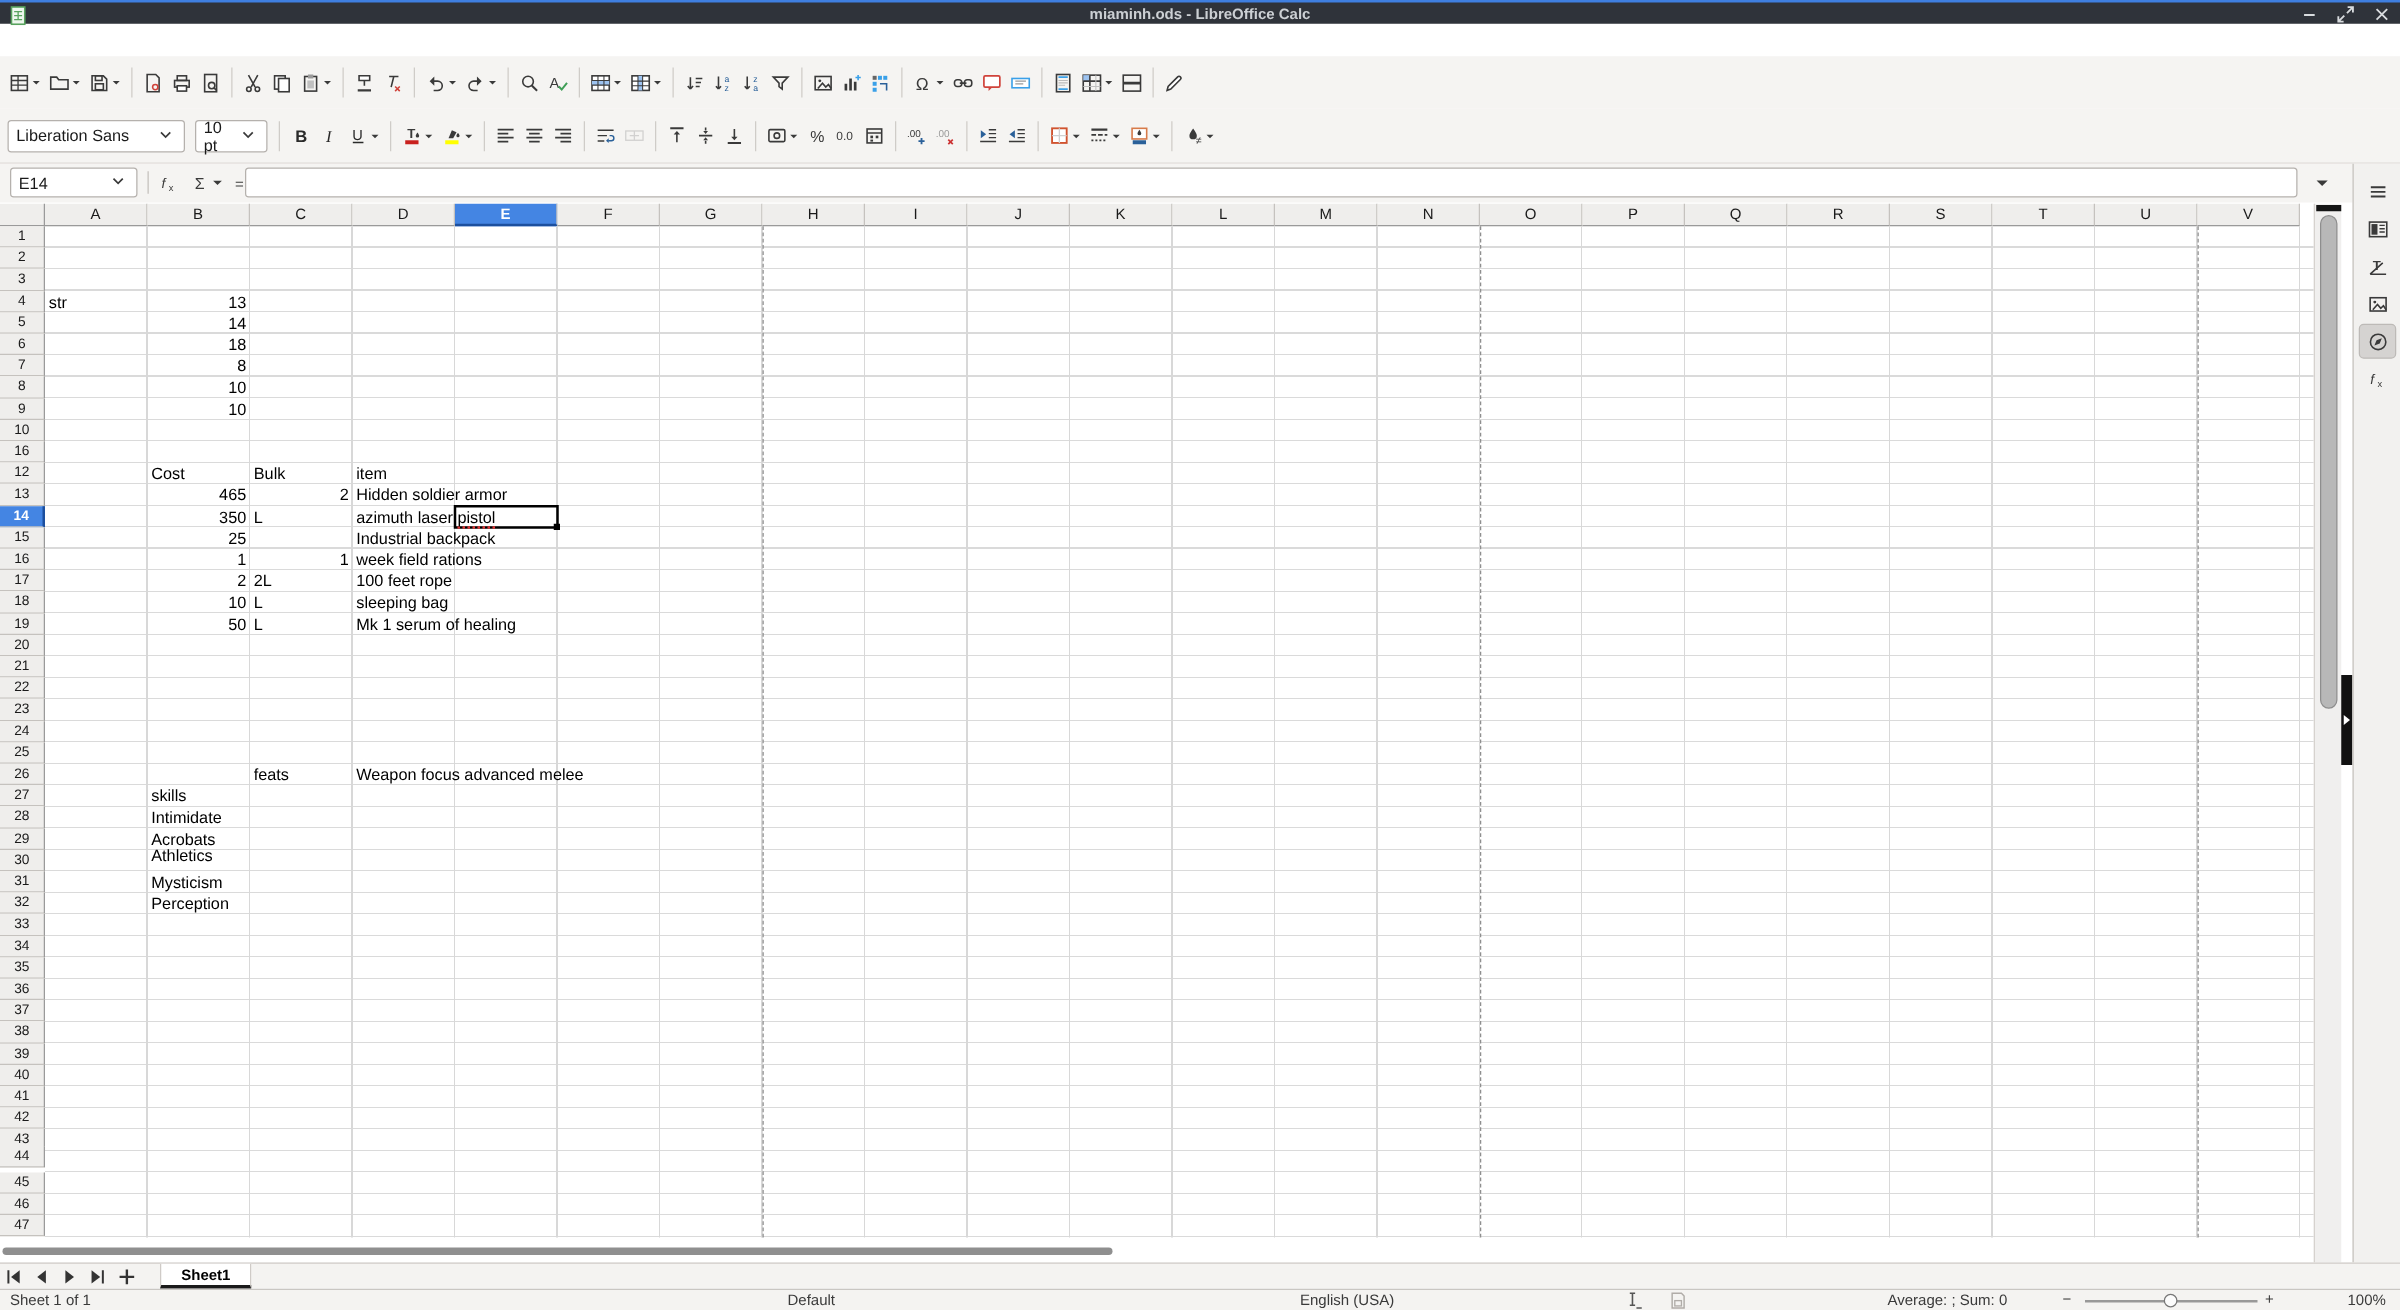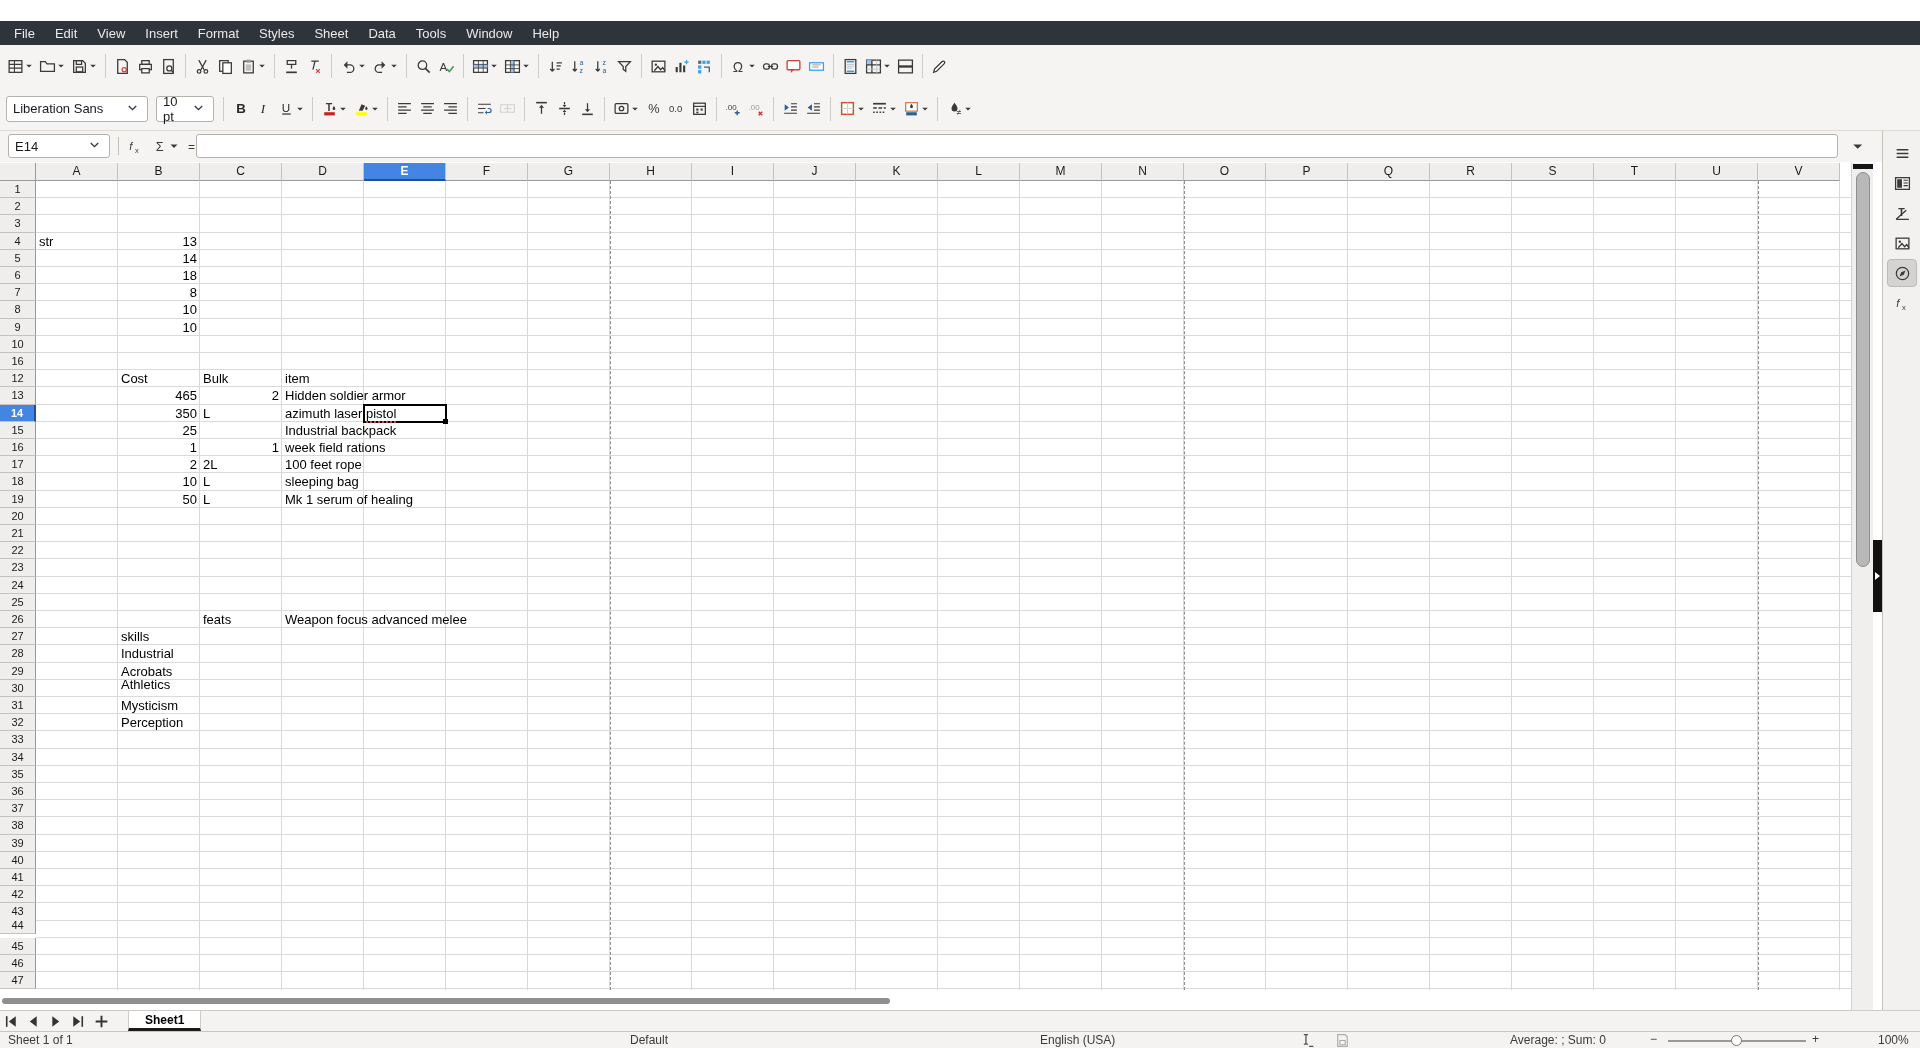--- a/index.html
+++ b/index.html
@@ -95,34 +95,45 @@
     border-top:1px solid #c9c6c2; font-size:12px; color:#3a3a3a; }
   .sb-item { position:absolute; top:1px; }
   #zoom-track { position:absolute; left:1668px; top:8px; width:138px; height:2px; background:#999; }
   #zoom-thumb { position:absolute; left:1731px; top:3px; width:11px; height:11px; background:#fcfcfc; border:1px solid #777; border-radius:50%; }
 </style>
 </head>
 <body>
 
 <div id="app">
 
-
-  <div id="menubar">
-      <span class="menu-item">File</span>
-      <span class="menu-item">Edit</span>
-      <span class="menu-item">View</span>
-      <span class="menu-item">Insert</span>
-      <span class="menu-item">Format</span>
-      <span class="menu-item">Styles</span>
-      <span class="menu-item">Sheet</span>
-      <span class="menu-item">Data</span>
-      <span class="menu-item">Tools</span>
-      <span class="menu-item">Window</span>
-      <span class="menu-item">Help</span>
-    </div>
+  <div id="titlebar">
+    <span class="app-icon"><svg width="17" height="17" viewBox="0 0 16 16">
+          <rect x="3" y="1.5" width="10" height="13" fill="#eef7ee" stroke="#58a35e" stroke-width="1.2"></rect>
+          <path d="M5 5h6M5 8h6M5 11h6M8 5v6" stroke="#58a35e" stroke-width="1"></path>
+        </svg></span>
+    <span class="title">miaminh.ods - LibreOffice Calc</span>
+    <span id="win-controls">
+        <span class="wbtn">
+          <svg width="17" height="17" viewBox="0 0 16 16">
+            <path d="M4 8.5h8" stroke="#d8dbde" stroke-width="1.5"></path>
+          </svg>
+        </span>
+        <span class="wbtn">
+          <svg width="17" height="17" viewBox="0 0 16 16">
+            <path d="M9.5 2.5h4v4M13.5 2.5L9 7M6.5 13.5h-4v-4M2.5 13.5L7 9" stroke="#d8dbde" fill="none" stroke-width="1.4"></path>
+          </svg>
+        </span>
+        <span class="wbtn">
+          <svg width="17" height="17" viewBox="0 0 16 16">
+            <path d="M4 4l8 8M12 4l-8 8" stroke="#d8dbde" stroke-width="1.4"></path>
+          </svg>
+        </span>
+      </span>
+  </div>
+
 
   <div id="toolbar-standard">
       <span class="tbtn">
         <svg width="17" height="17" viewBox="0 0 16 16">
           <rect x="2" y="2.5" width="12" height="11" stroke="#3a3a3a" fill="none" stroke-width="1.2"></rect>
           <path d="M2 6h12M2 9.5h12M7 2.5v11" stroke="#3a3a3a" stroke-width="1"></path>
         </svg>
         <span class="dd">
           <svg width="8" height="8" viewBox="0 0 8 8">
             <path d="M1.2 2.8L4 5.6 6.8 2.8z" fill="#3a3a3a"></path>
@@ -752,21 +763,21 @@
         <div class="cell" style="top: 275.2px; left: 249px;">100 feet rope</div>
         <div class="cell r" style="top: 292.4px; left: 82px; width: 79px;">10</div>
         <div class="cell" style="top: 292.4px; left: 167px;">L</div>
         <div class="cell" style="top: 292.4px; left: 249px;">sleeping bag</div>
         <div class="cell r" style="top: 309.6px; left: 82px; width: 79px;">50</div>
         <div class="cell" style="top: 309.6px; left: 167px;">L</div>
         <div class="cell" style="top: 309.6px; left: 249px;">Mk 1 serum of healing</div>
         <div class="cell" style="top: 430px; left: 167px;">feats</div>
         <div class="cell" style="top: 430px; left: 249px;">Weapon focus advanced melee</div>
         <div class="cell" style="top: 447.2px; left: 85px;">skills</div>
-        <div class="cell" style="top: 464.4px; left: 85px;">Industrial</div>
+        <div class="cell" style="top: 464.4px; left: 85px;">Intimidate</div>
         <div class="cell" style="top: 481.6px; left: 85px;">Acrobats</div>
         <div class="cell" style="top: 495px; left: 85px;">Athletics</div>
         <div class="cell" style="top: 516px; left: 85px;">Mysticism</div>
         <div class="cell" style="top: 533.2px; left: 85px;">Perception</div>
       </div>
   </div>
 
   <div id="vscroll">
     <div id="vscroll-top"></div>
     <div id="vscroll-thumb"></div>

